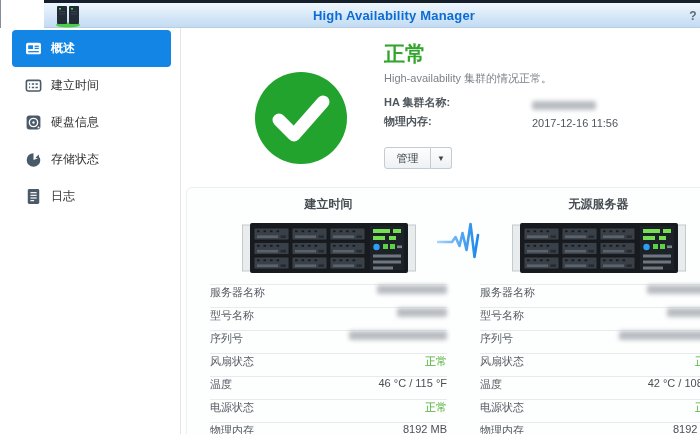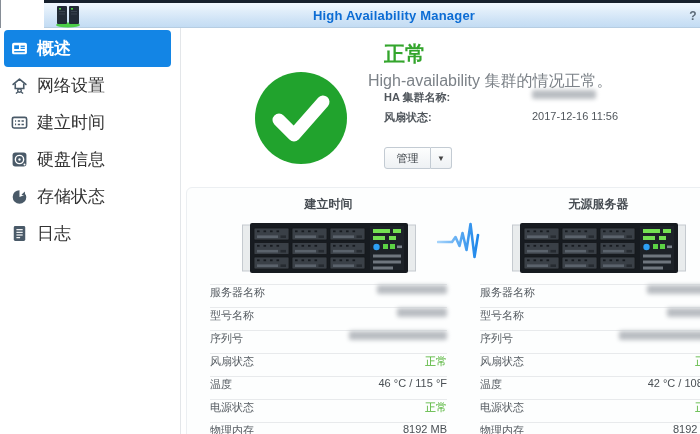--- a/index.html
+++ b/index.html
@@ -25,34 +25,34 @@
   .win-controls span{
     color:#5d6b79;font-size:12px;font-weight:bold;width:14px;text-align:center;
     cursor:default;line-height:14px;
   }
   
   .sidebar{
     position:absolute;top:28px;left:0;bottom:0;width:181px;background:#fff;
     border-right:1px solid #e3e6e9;box-sizing:border-box;padding-top:2px;
   }
   .side-item{
-    height:37px;margin:0 9px 0 4px;display:flex;align-items:center;
-    padding-left:7px;border-radius:4px;color:#333;font-size:17px;cursor:pointer;
+    height:37px;margin:0 9px 0 12px;display:flex;align-items:center;
+    padding-left:13px;border-radius:4px;color:#333;font-size:12px;cursor:pointer;
     --icon-detail:#fff;
   }
   .side-item .icon{width:17px;height:17px;color:#4a5a68;display:inline-flex;}
   .side-item .lbl{margin-left:9px;}
   .side-item.active{background:#1385e5;color:#fff;font-weight:bold;--icon-detail:#1385e5;}
   .side-item.active .icon{color:#fff;}
   
   .status-circle{position:absolute;left:255px;top:72px;width:92px;height:92px;}
   .status-heading{position:absolute;left:384px;top:40px;font-size:21px;font-weight:bold;color:#33a52c;}
-  .status-desc{position:absolute;left:368px;top:71px;font-size:16px;color:#7c8288;}
+  .status-desc{position:absolute;left:384px;top:71px;font-size:11px;color:#7c8288;}
   .status-fields{position:absolute;left:384px;top:90px;width:300px;}
-  .sfield{display:flex;height:19.5px;align-items:flex-start;font-size:11px;}
+  .sfield{display:flex;height:19.5px;align-items:flex-end;font-size:11px;}
   .sfield .flabel{width:148px;font-weight:bold;color:#50565c;}
   .sfield .fvalue{color:#50565c;}
   .manage-wrap{position:absolute;left:384px;top:147px;display:flex;}
   .btn{
     height:22px;box-sizing:border-box;border:1px solid #c3cbd3;
     background:linear-gradient(#fdfefe,#eef1f4);color:#3d4348;font-size:11px;
     display:flex;align-items:center;justify-content:center;cursor:pointer;
   }
   .btn-main{width:47px;border-radius:3px 0 0 3px;text-align:right;}
   .btn-caret{width:21px;border-left:none;border-radius:0 3px 3px 0;font-size:8px;color:#444;}
@@ -119,32 +119,20 @@
             <line x1="9" y1="5.9" x2="13" y2="5.9" stroke="var(--icon-detail)" stroke-width="1.2"></line>
             <line x1="9" y1="7.9" x2="13" y2="7.9" stroke="var(--icon-detail)" stroke-width="1.2"></line>
             <line x1="3" y1="11" x2="13" y2="11" stroke="var(--icon-detail)" stroke-width="1.2"></line>
           </svg>
         </span>
         <span class="lbl">概述</span>
       </div>
       <div class="side-item">
         <span class="icon">
           <svg viewBox="0 0 16 16" width="17" height="17">
-            <path d="M2 7 L8 2 L14 7" fill="none" stroke="currentColor" stroke-width="1.5" stroke-linecap="round" stroke-linejoin="round"></path>
-            <path d="M4 6.2 V10.8 H12 V6.2" fill="none" stroke="currentColor" stroke-width="1.5"></path>
-            <circle cx="8" cy="12.7" r="1.7" fill="none" stroke="currentColor" stroke-width="1.3"></circle>
-            <line x1="6.7" y1="13.9" x2="4.6" y2="15.6" stroke="currentColor" stroke-width="1.2"></line>
-            <line x1="9.3" y1="13.9" x2="11.4" y2="15.6" stroke="currentColor" stroke-width="1.2"></line>
-          </svg>
-        </span>
-        <span class="lbl">网络设置</span>
-      </div>
-      <div class="side-item">
-        <span class="icon">
-          <svg viewBox="0 0 16 16" width="17" height="17">
             <rect x="1.3" y="3.2" width="13.4" height="10" rx="1.6" fill="none" stroke="currentColor" stroke-width="1.5"></rect>
             <line x1="3.8" y1="6.6" x2="4.8" y2="6.6" stroke="currentColor" stroke-width="1.5"></line>
             <line x1="6.4" y1="6.6" x2="12.2" y2="6.6" stroke="currentColor" stroke-width="1.4" stroke-dasharray="2.2 1.3"></line>
             <line x1="3.8" y1="9.8" x2="4.8" y2="9.8" stroke="currentColor" stroke-width="1.5"></line>
             <line x1="6.4" y1="9.8" x2="12.2" y2="9.8" stroke="currentColor" stroke-width="1.4" stroke-dasharray="2.2 1.3"></line>
           </svg>
         </span>
         <span class="lbl">建立时间</span>
       </div>
       <div class="side-item">
@@ -190,21 +178,21 @@
   </svg>
 </span>
 <div class="status-heading">正常</div>
 <div class="status-desc">High-availability 集群的情况正常。</div>
 <div class="status-fields" id="status-fields">
     <div class="sfield">
       <span class="flabel">HA 集群名称:</span>
       <span class="blurred sw0"></span>
     </div>
     <div class="sfield">
-      <span class="flabel">风扇状态:</span>
+      <span class="flabel">物理内存:</span>
       <span class="fvalue">2017-12-16 11:56</span>
     </div>
   </div>
 <div class="manage-wrap">
   <div class="btn btn-main">管理</div>
   <div class="btn btn-caret">▼</div>
 </div>
 
 <div class="lower-panel">
   <div class="server-col col-left">

